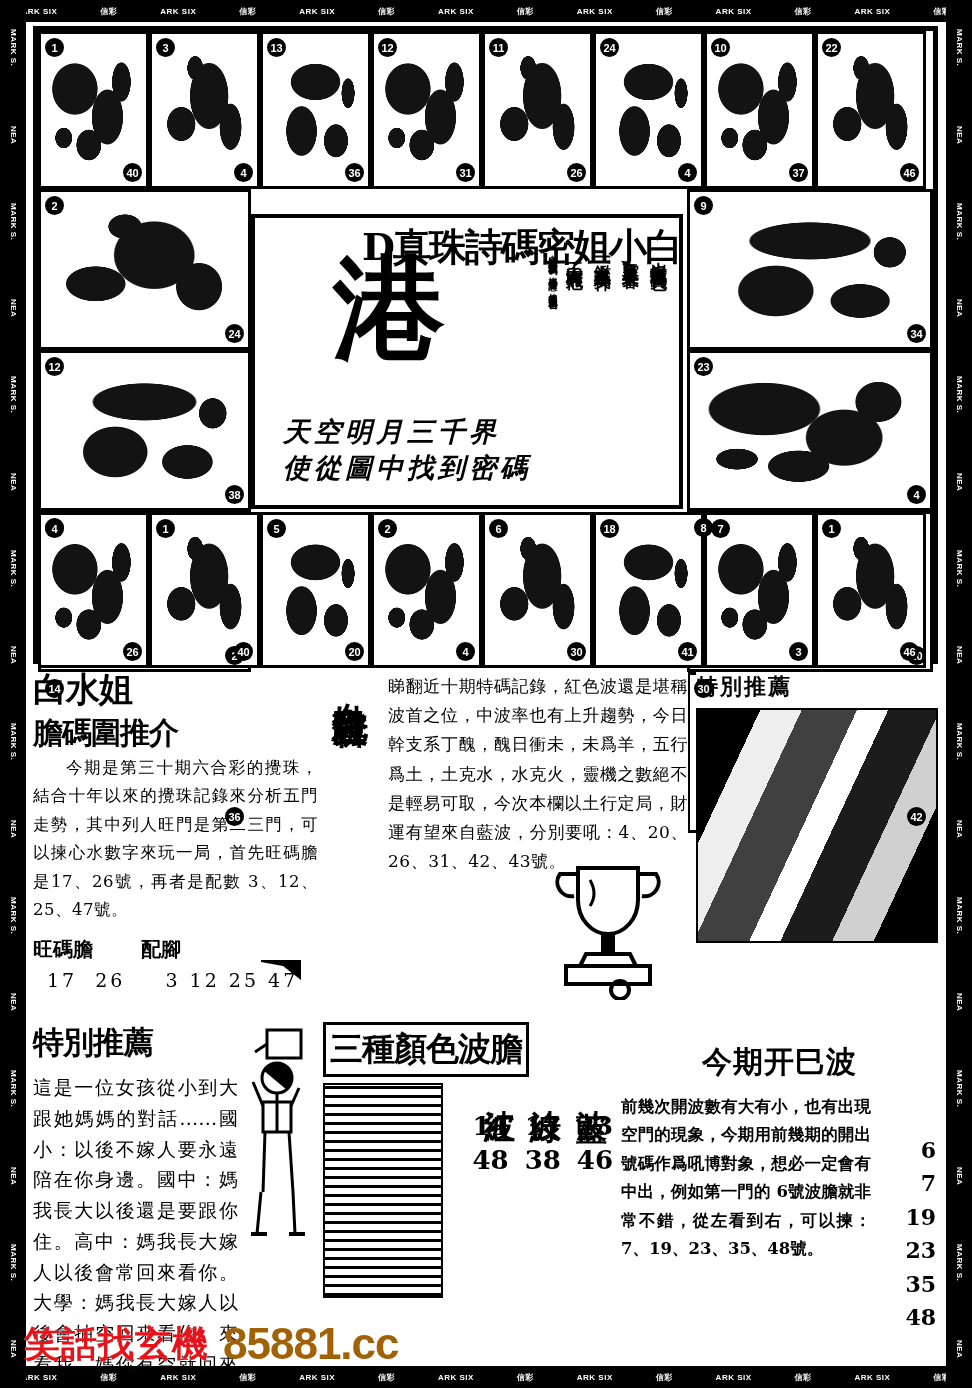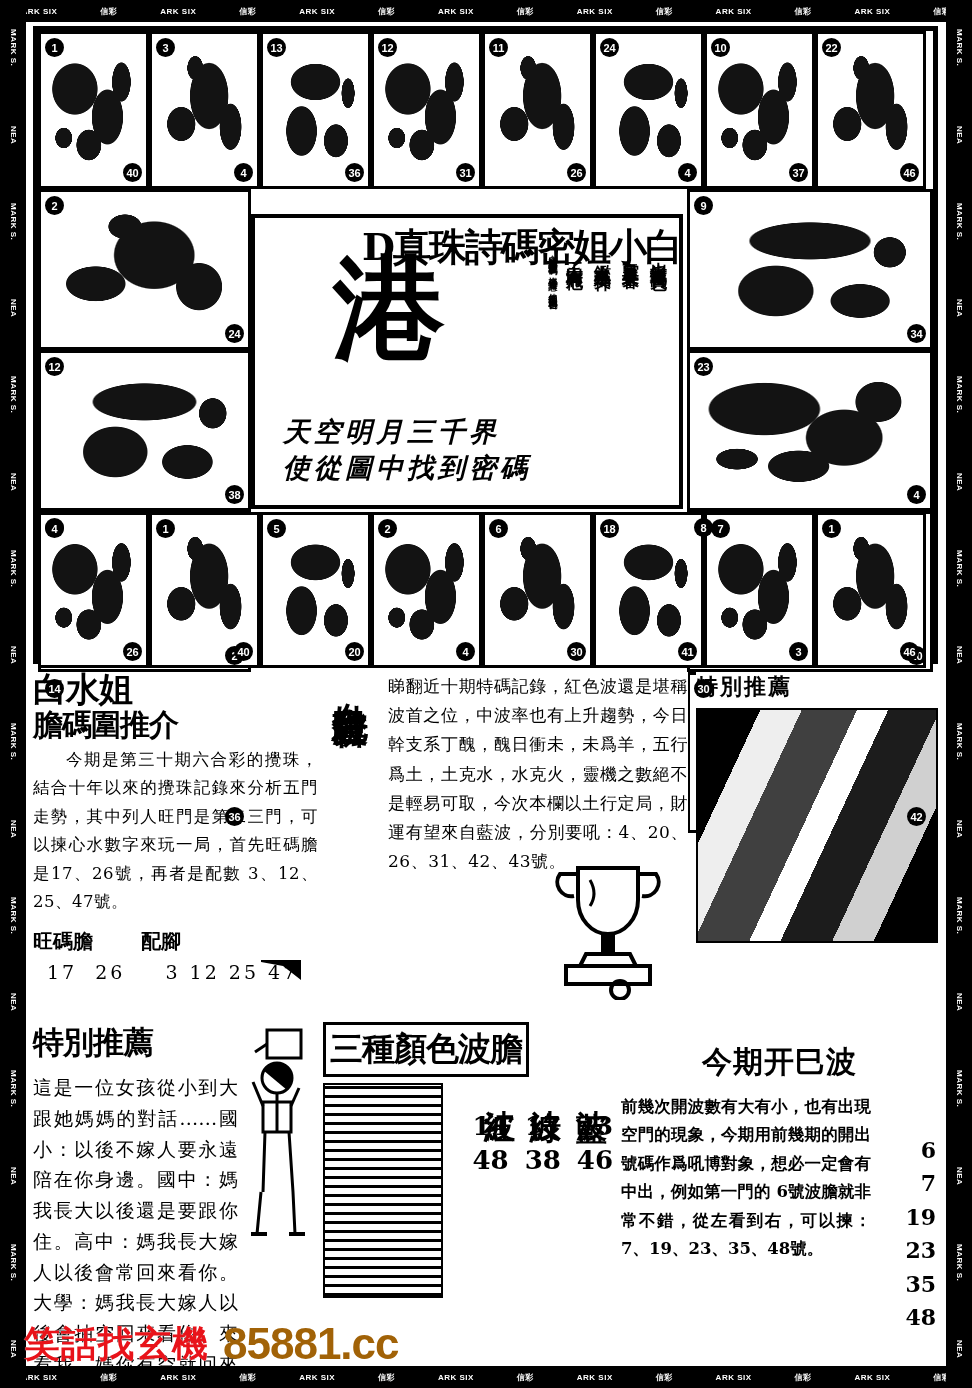--- a/index.html
+++ b/index.html
@@ -138,21 +138,21 @@
   .panel { position:absolute; background:#fff; }
 
   .p-left { left:0; top:0; width:285px; height:340px; }
   .brush-title {
     font-family:"DejaVu Serif", serif; font-weight:bold;
     font-size:34px; letter-spacing:-1px; line-height:1;
   }
   .brush-title2 {
     font-family:"DejaVu Serif", serif; font-weight:bold;
     font-size:30px; letter-spacing:-1px; line-height:1;
-    margin-top:4px;
+    margin-top:12px;
   }
   .body-cn {
     font-family:"DejaVu Serif", serif;
     font-size:16.5px; line-height:1.72; text-align:justify;
     letter-spacing:0.5px;
   }
   .hl-label {
     font-family:"DejaVu Serif", serif; font-weight:bold; font-size:20px;
   }
   .hl-nums {

